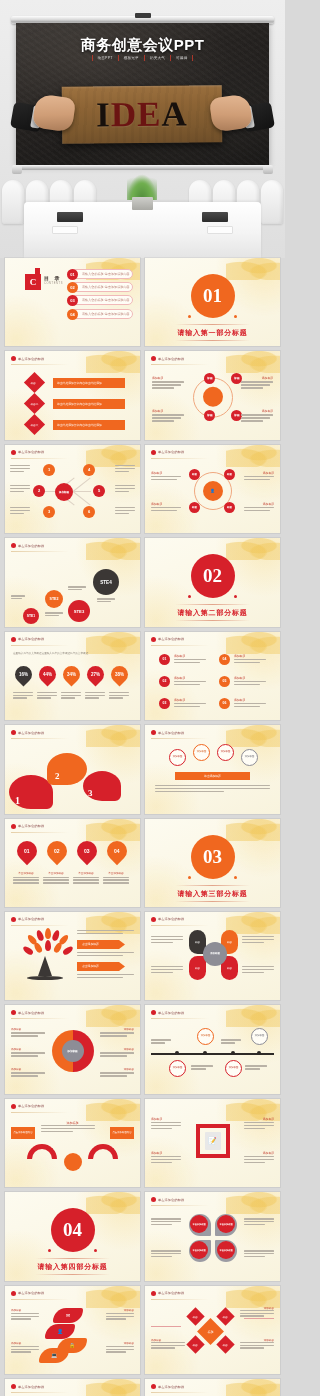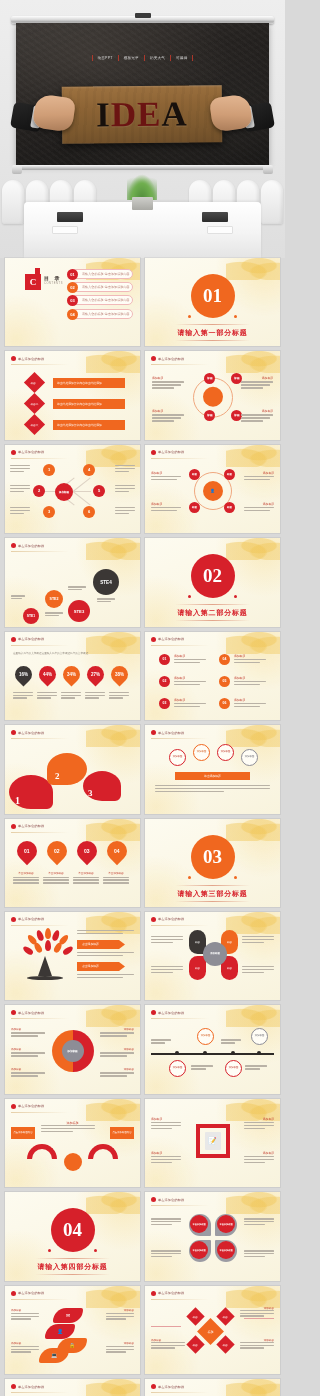--- a/index.html
+++ b/index.html
@@ -295,20 +295,21 @@
 </head>
 <body>
 
 <div class="hero">
   <div class="hero-wall"></div>
   <div class="roller"></div>
   <div class="roller-knob"></div>
 
   <div class="screen"></div>
 
+  <div class="hero-title">商务创意会议PPT</div>
   <div class="hero-tags">
     <span class="sep"></span>
     <span class="tag">动态PPT</span>
     <span class="sep"></span>
     <span class="tag">模板完整</span>
     <span class="sep"></span>
     <span class="tag">精美大气</span>
     <span class="sep"></span>
     <span class="tag">可编辑</span>
     <span class="sep"></span>

